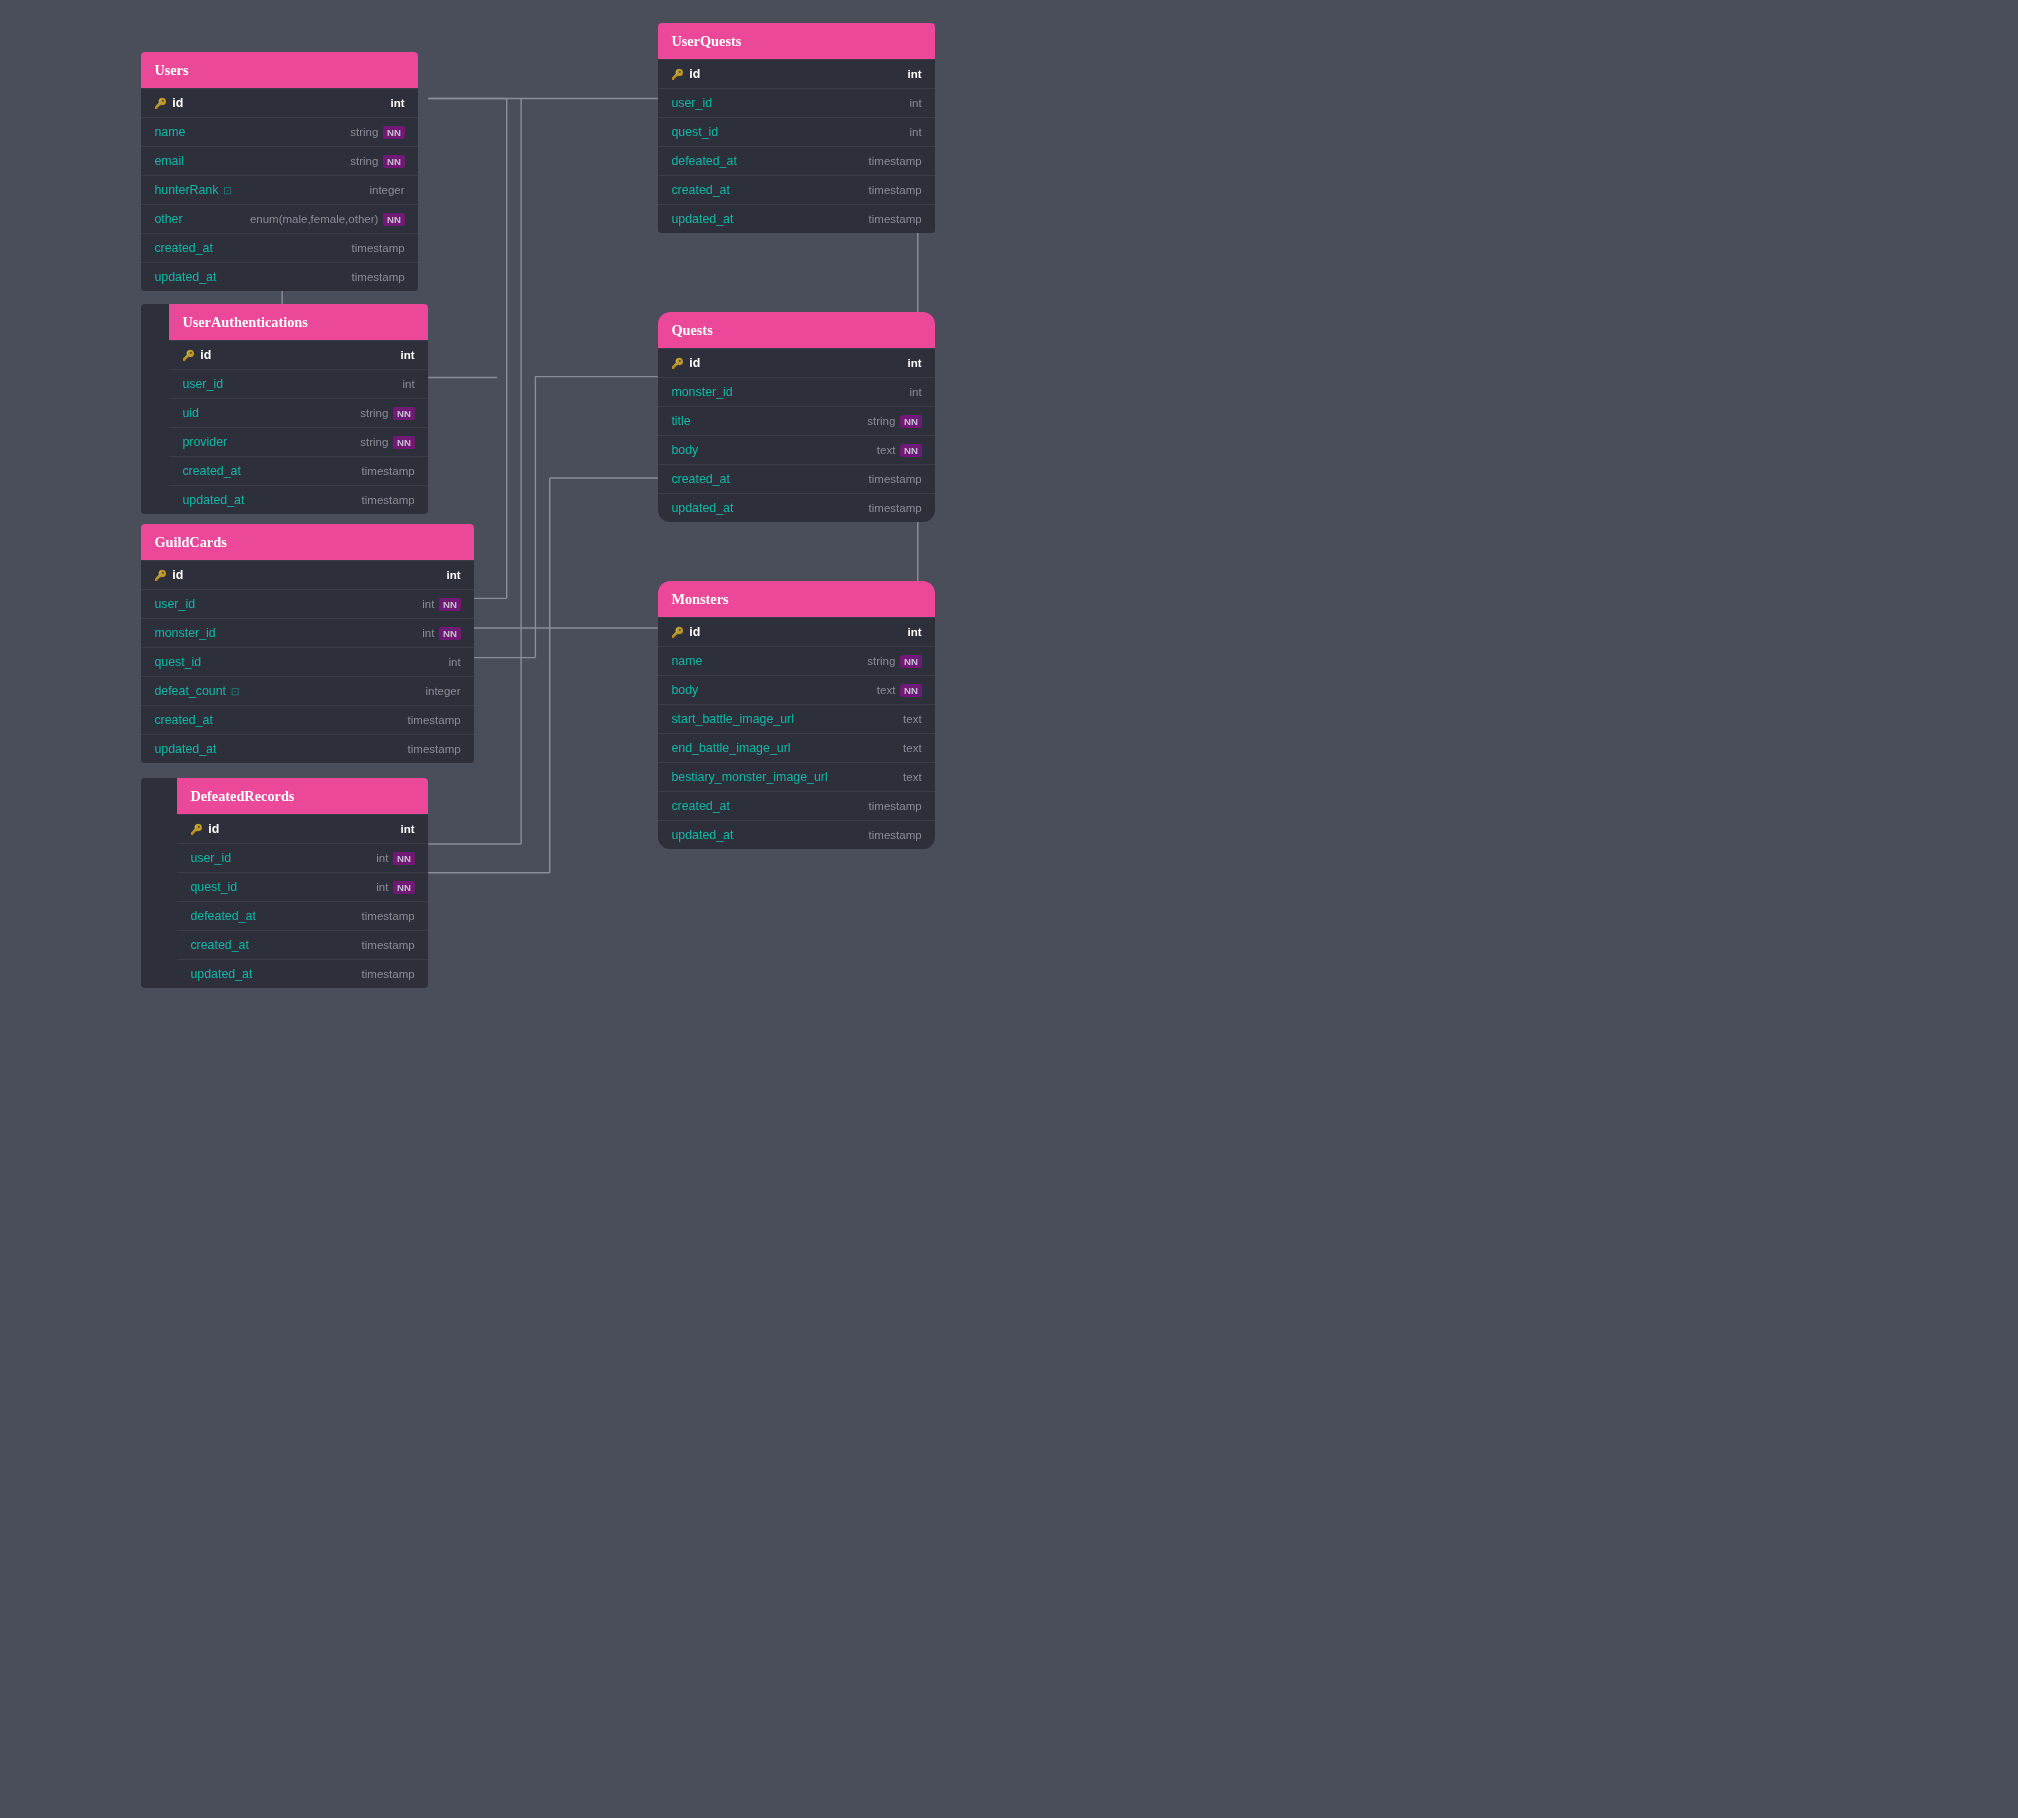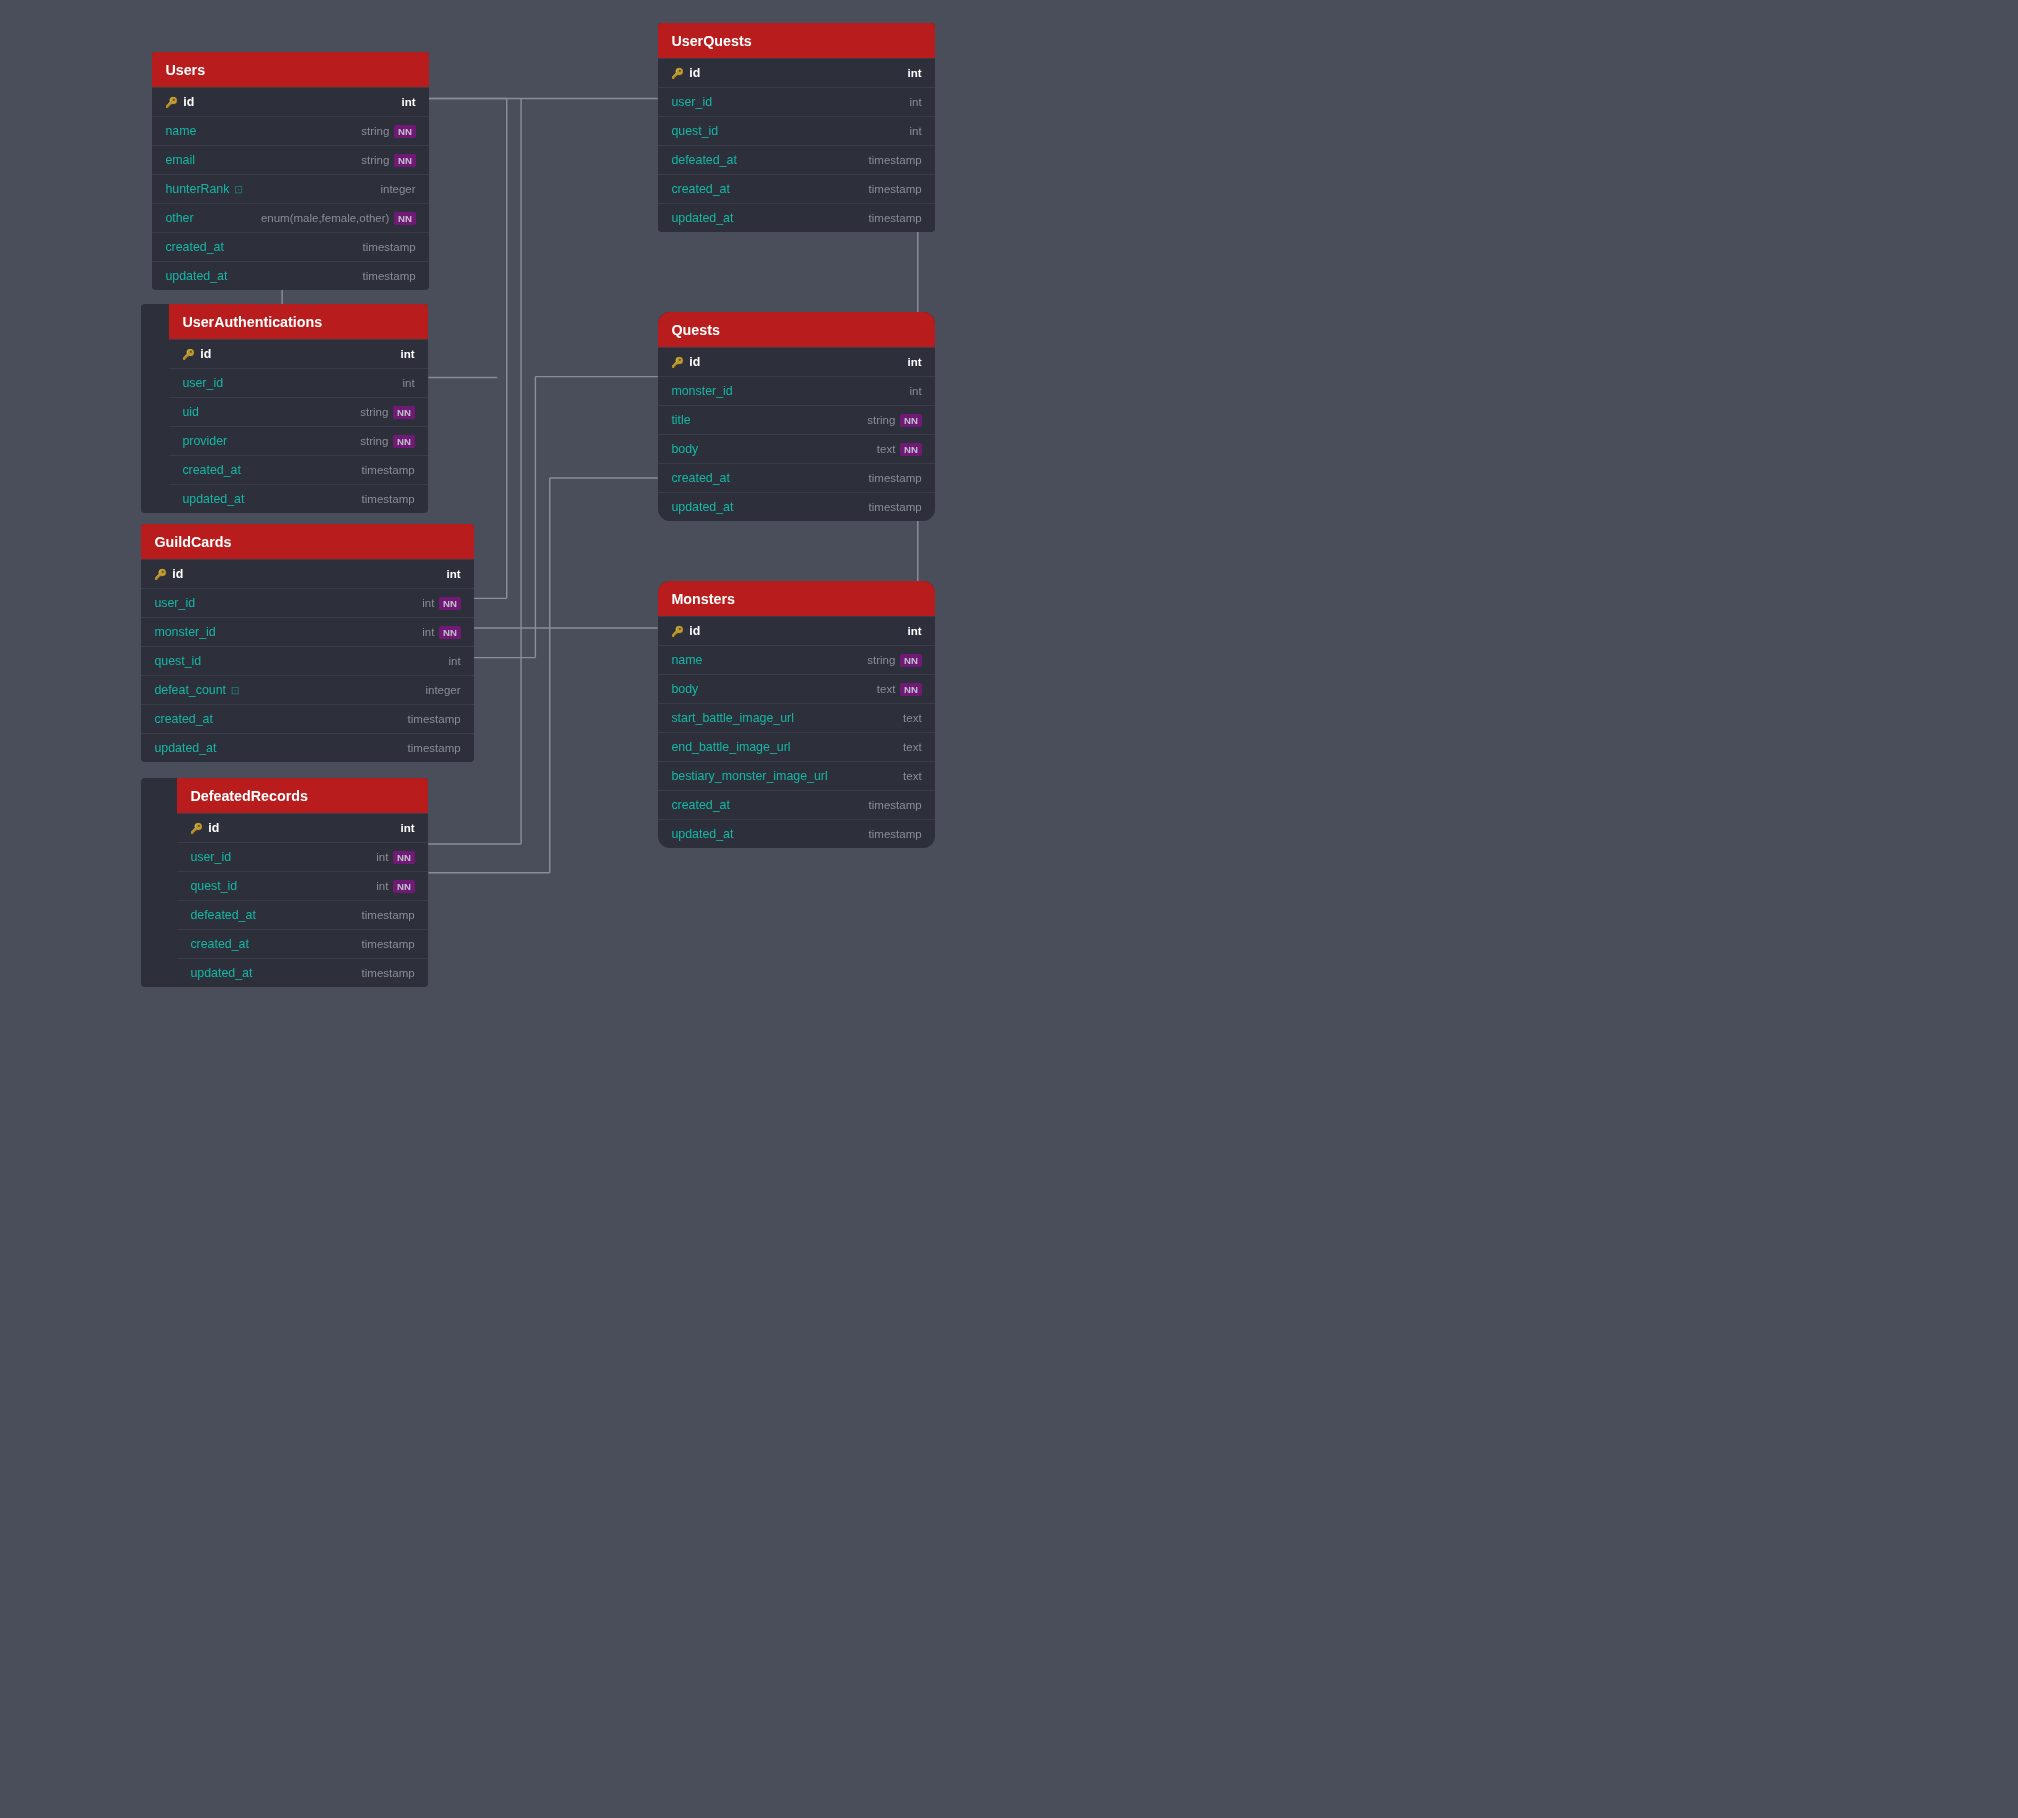--- a/index.html
+++ b/index.html
@@ -17,25 +17,26 @@
       height: 1818px;
     }
     .table-box {
       position: absolute;
       background: #2d2f3a;
       border-radius: 3.8px;
       overflow: hidden;
       min-width: 277px;
     }
     .table-header {
-      background: #b91c1c;
+      background: #ec4899;
       padding: 9.6px 13.4px;
       font-weight: 700;
       font-size: 14.3px;
       color: #ffffff;
+      font-family: Liberation Serif, serif;
     }
     .table-row {
       display: flex;
       align-items: center;
       justify-content: space-between;
       padding: 5.7px 13.4px;
       border-top: 1px solid #3a3c4a;
       min-height: 29px;
     }
     .table-row:first-child { border-top: none; }
@@ -123,21 +124,21 @@
 
     <line x1="448" y1="913" x2="575" y2="913"></line>
     <line x1="575" y1="913" x2="575" y2="500"></line>
     <line x1="575" y1="500" x2="688" y2="500"></line>
 
     <line x1="908" y1="424" x2="960" y2="424"></line>
     <line x1="960" y1="424" x2="960" y2="657"></line>
     <line x1="960" y1="657" x2="958" y2="657"></line>
   </svg>
 
-  <div class="table-box" style="left: 152px; top: 52px; width: 230px;">
+  <div class="table-box" style="left: 141px; top: 52px; width: 230px;">
     <div class="table-header">Users</div>
     <div class="table-row">
       <span class="col-name bold"><span class="key-icon">🔑</span> id</span>
       <span class="col-type bold">int</span>
     </div>
     <div class="table-row">
       <span class="col-name">name</span>
       <span class="col-type">string <span class="badge">NN</span></span>
     </div>
     <div class="table-row">

